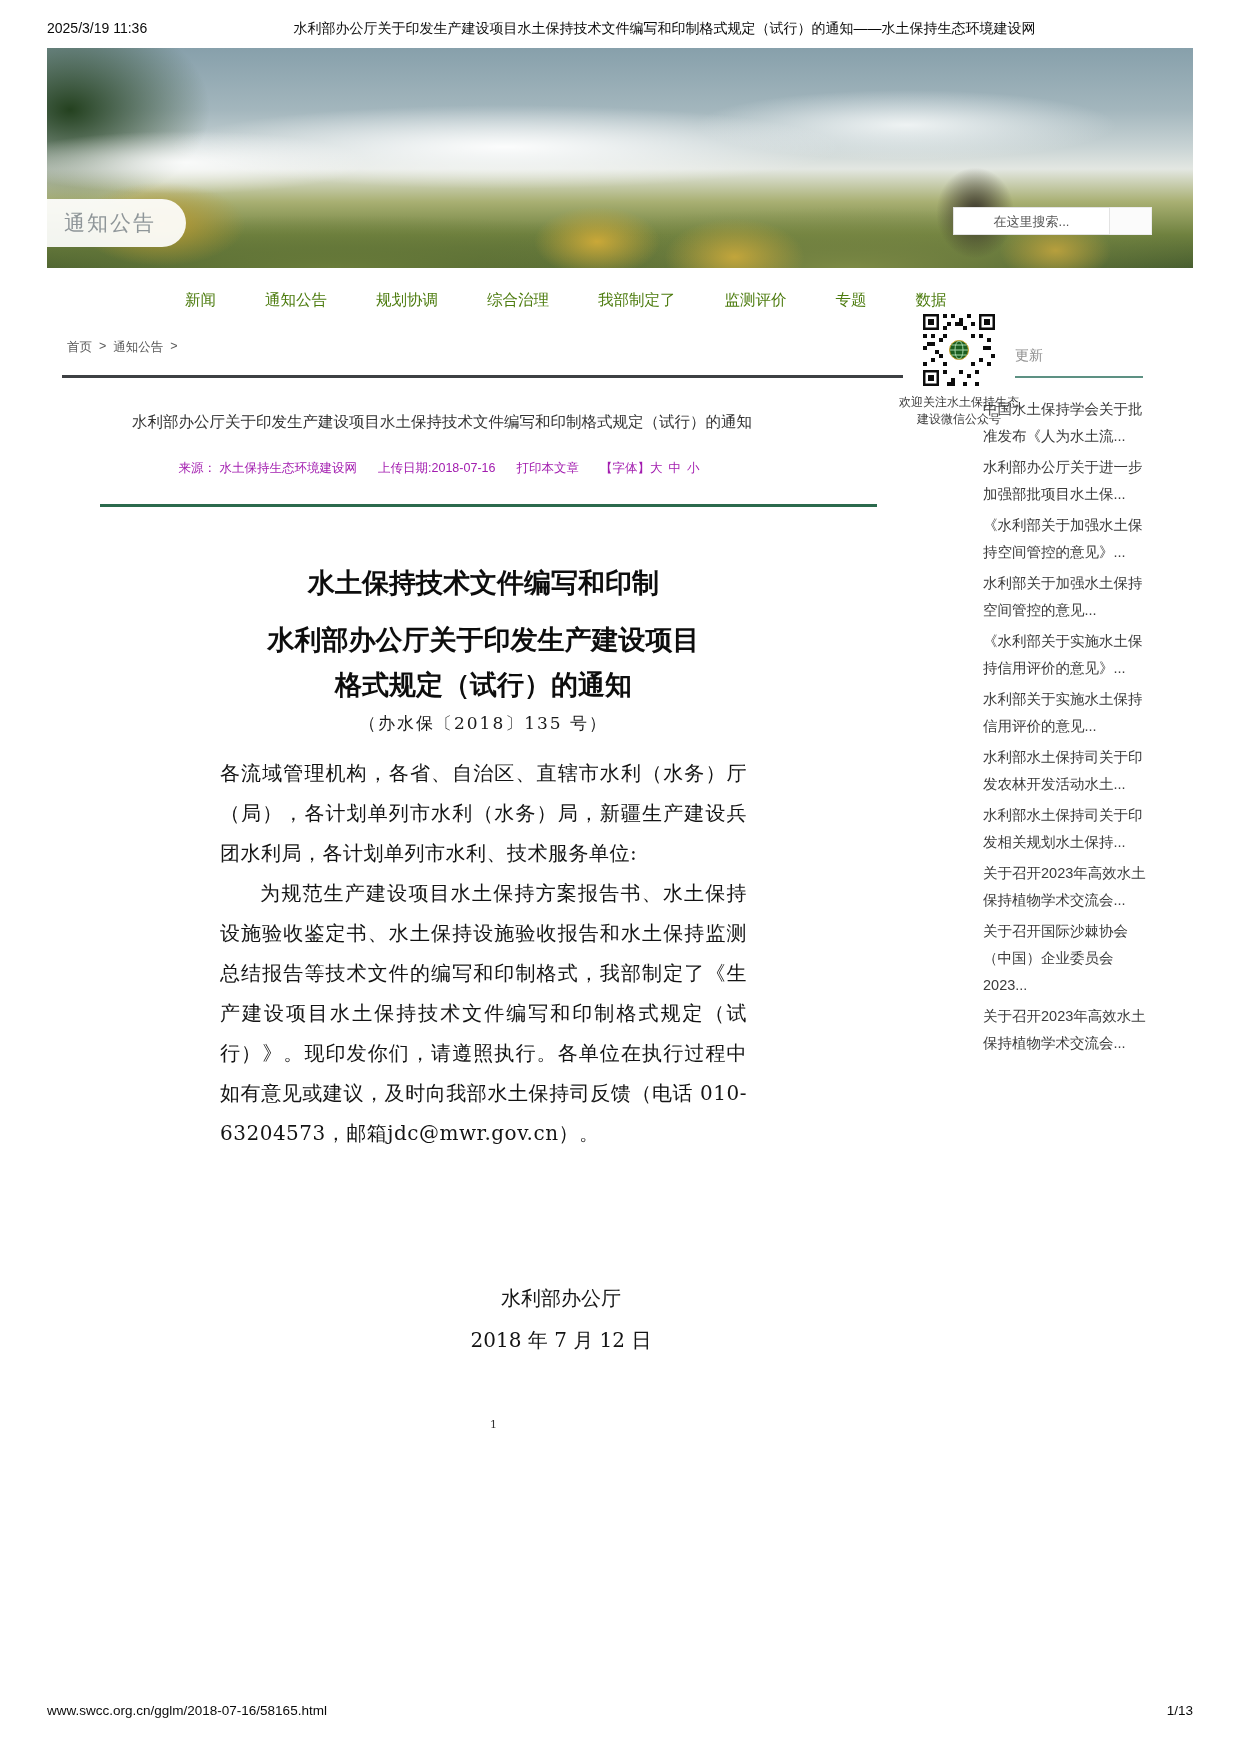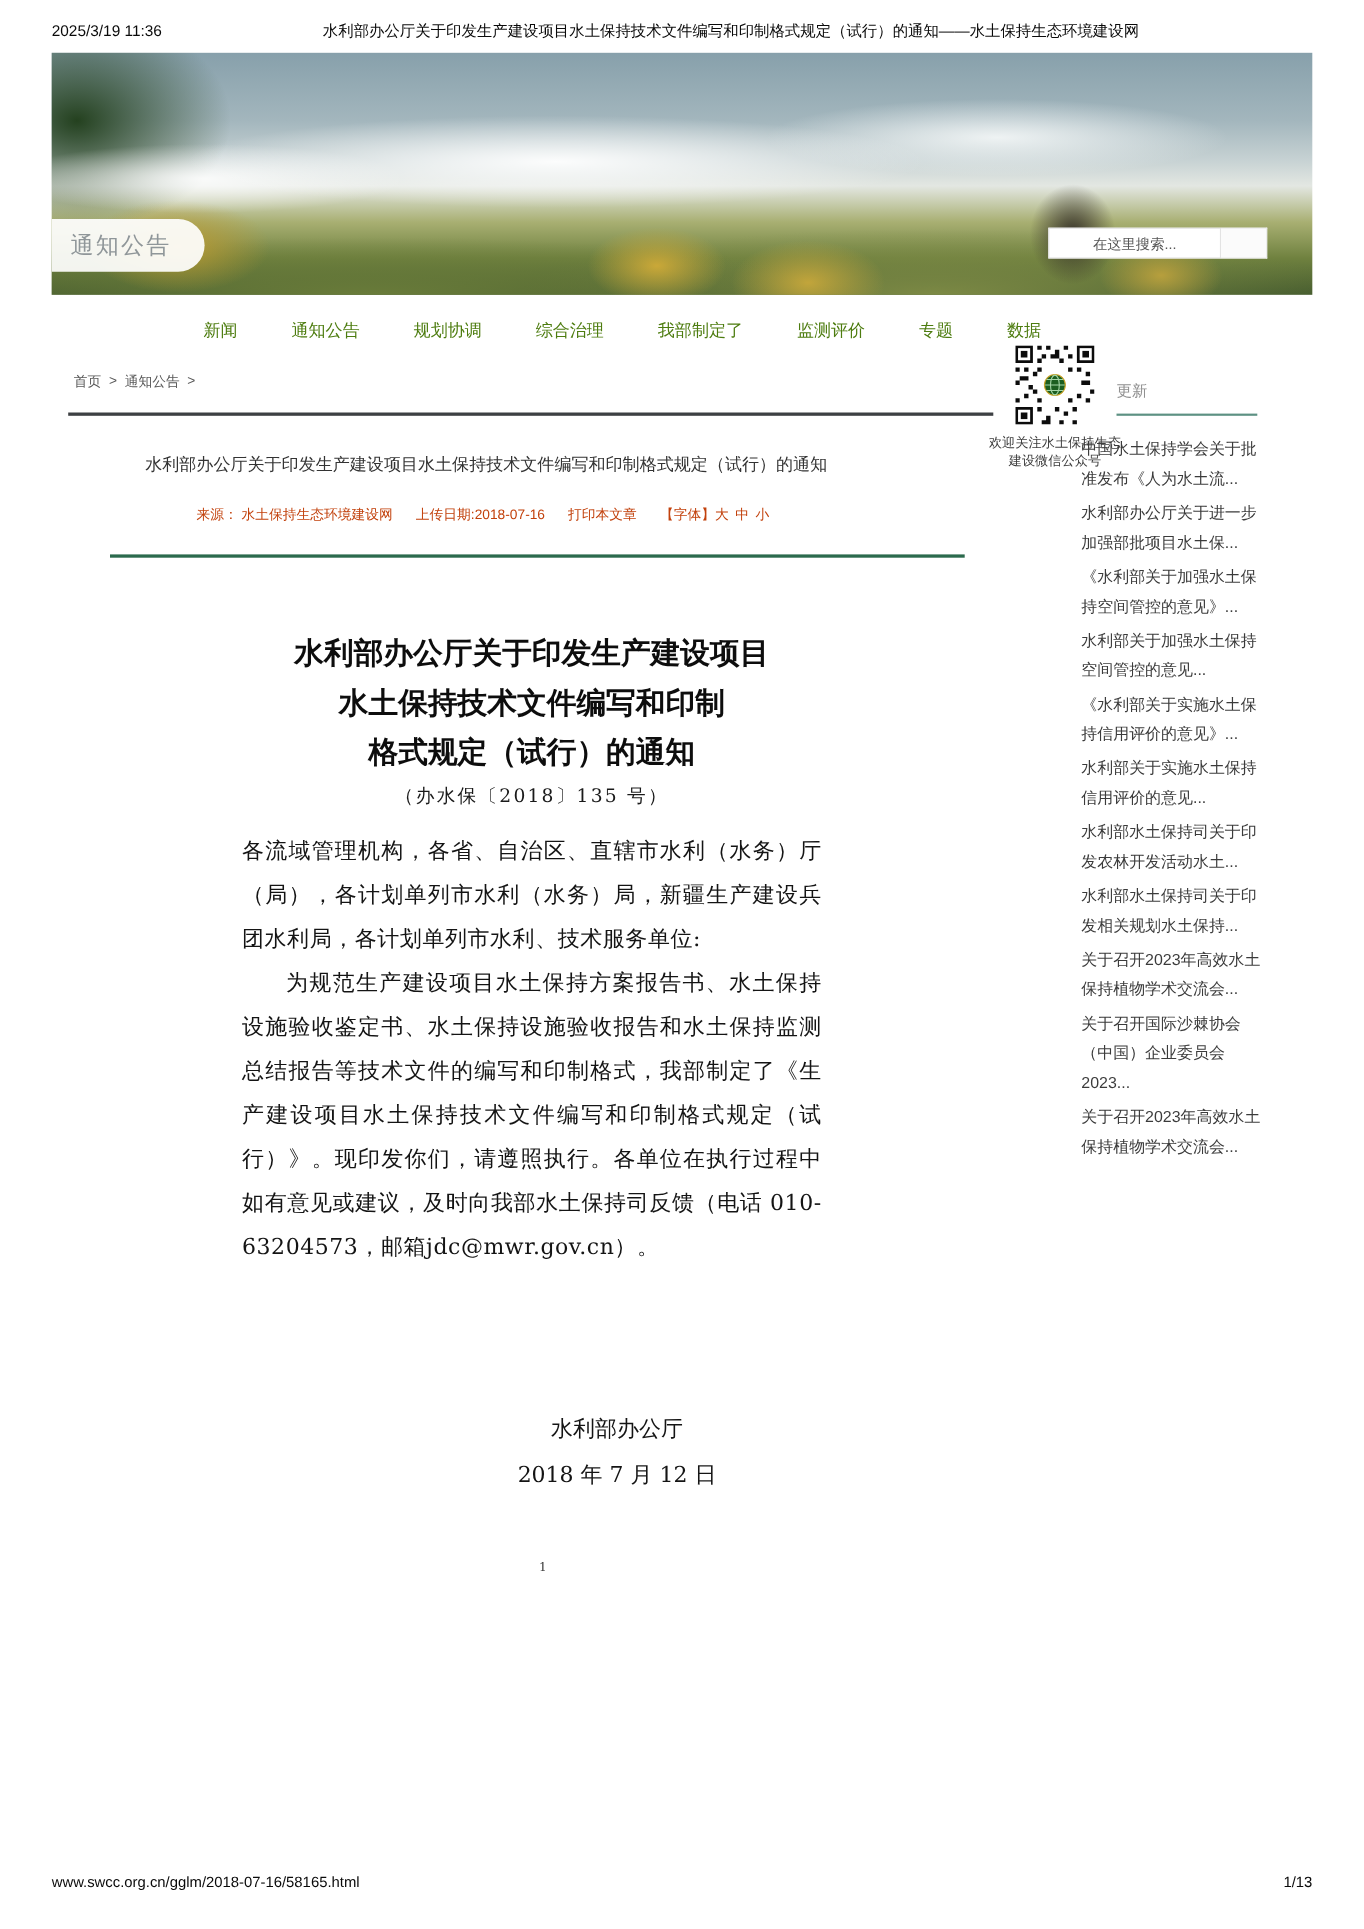--- a/index.html
+++ b/index.html
@@ -69,21 +69,21 @@
 
   
   .qr-card { position:absolute; left:903px; top:308px; width:112px; height:84px; background:#fff;
              display:flex; align-items:center; justify-content:center; z-index:4; }
   .qr-caption { position:absolute; left:897px; top:394px; width:124px; text-align:center;
                 font-size:12px; line-height:17px; color:#3c3c3c; z-index:5; }
 
   
   .article-head { position:absolute; left:62px; top:412px; width:760px; text-align:center; }
   .article-title { font-size:15.5px; color:#333; }
-  .article-meta { margin-top:27px; font-size:12.5px; color:#c2410c; }
+  .article-meta { margin-top:27px; font-size:12.5px; color:#a21caf; }
   .article-meta .gap { display:inline-block; width:14px; }
   .article-meta .sm-gap { display:inline-block; width:6px; }
   .meta-action { cursor:pointer; }
 
   
   .doc { position:absolute; left:220px; top:560px; width:527px;
          font-family:"DejaVu Serif","Liberation Serif", serif; color:#141414; }
   .doc-heading { text-align:center; font-weight:bold; font-size:27px; line-height:45px; color:#0d0d0d; margin-top:12px; }
   .doc-number { text-align:center; margin-top:5px; font-size:17px; letter-spacing:2px; color:#1a1a1a; }
   .doc-body { margin-top:18px; }
@@ -199,22 +199,22 @@
       <span class="gap"></span>
       <span>上传日期:</span><span>2018-07-16</span>
       <span class="gap"></span>
       <span class="meta-action">打印本文章</span>
       <span class="gap"></span>
       <span>【字体】</span><span><span class="meta-action">大</span><span class="sm-gap"></span><span class="meta-action">中</span><span class="sm-gap"></span><span class="meta-action">小</span><span class="sm-gap"></span></span>
     </div>
   </div>
 
   <div class="doc">
+    <div class="doc-heading" style="margin-top:0">水土保持技术文件编写和印制</div>
     <div class="doc-heading">水利部办公厅关于印发生产建设项目</div>
-    <div class="doc-heading" style="margin-top:0">水土保持技术文件编写和印制</div>
     <div class="doc-heading" style="margin-top:0">格式规定（试行）的通知</div>
     <div class="doc-number">（办水保〔2018〕135 号）</div>
     <div class="doc-body">
       <p>各流域管理机构，各省、自治区、直辖市水利（水务）厅（局），各计划单列市水利（水务）局，新疆生产建设兵团水利局，各计划单列市水利、技术服务单位:</p>
       <p class="indent">为规范生产建设项目水土保持方案报告书、水土保持设施验收鉴定书、水土保持设施验收报告和水土保持监测总结报告等技术文件的编写和印制格式，我部制定了《生产建设项目水土保持技术文件编写和印制格式规定（试行）》。现印发你们，请遵照执行。各单位在执行过程中如有意见或建议，及时向我部水土保持司反馈（电话 010-63204573，邮箱jdc@mwr.gov.cn）。</p>
     </div>
   </div>
   <div class="doc-sign">水利部办公厅</div>
   <div class="doc-date">2018 年 7 月 12 日</div>
   <div class="doc-pageno">1</div>

